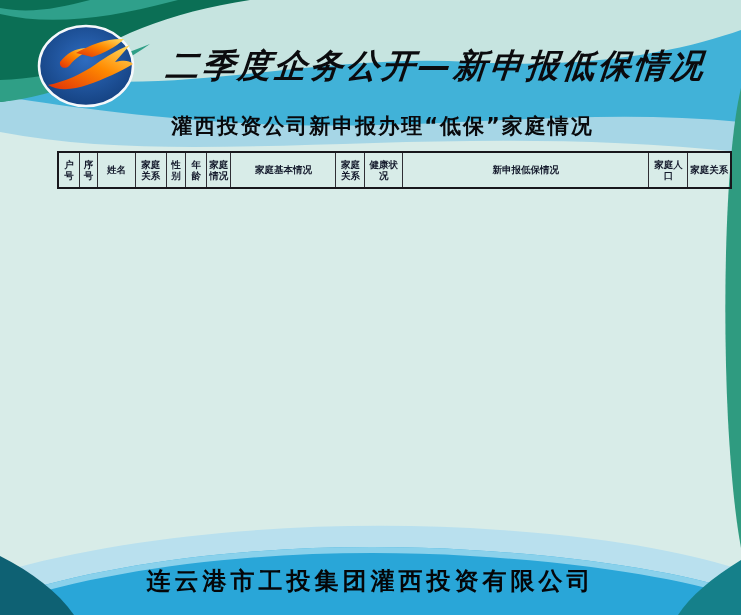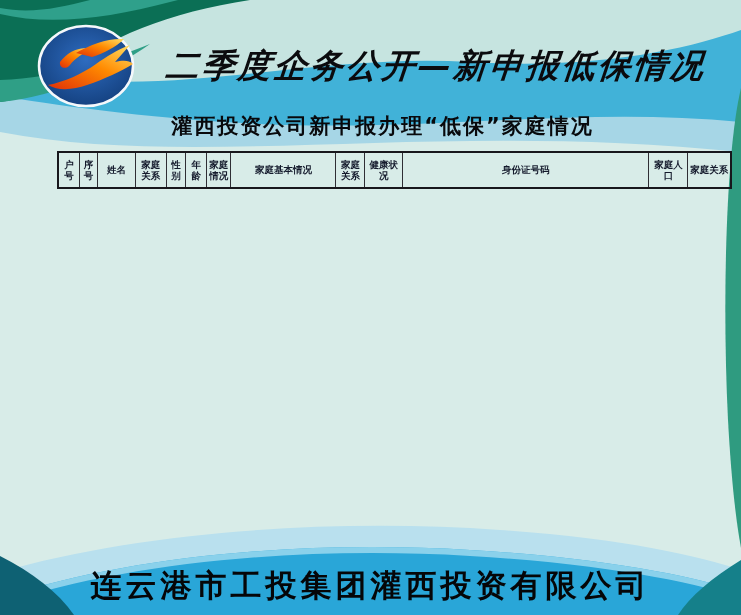--- a/index.html
+++ b/index.html
@@ -14,21 +14,21 @@
            color:#0b0b0e; transform:skewX(-5deg); white-space:nowrap; }
   .subtitle { position:absolute; left:0; top:112px; width:741px; text-align:center;
               font-size:21px; font-weight:700; letter-spacing:2px; color:#08090c;margin-left:12px; }
   table.report { position:absolute; left:57px; top:151px; width:675px;
                  border-collapse:collapse; table-layout:fixed; color:#141a2c;
                  border:2px solid #17171c; }
   .report th, .report td { border:1px solid #2e2e34; overflow:hidden; }
   .report th { font-size:9.5px; font-weight:600; line-height:1.2; padding:2px 1px; text-align:center; }
   .report thead tr { height:36px; }
   .footer { position:absolute; left:0; top:565px; width:741px; text-align:center;
-            font-size:31px; font-weight:800; letter-spacing:4px; color:#050608; }
+            font-size:24px; font-weight:800; letter-spacing:4px; color:#050608; }
 </style>
 </head>
 <body>
 
 <div class="board">
 
   <svg class="bg" viewBox="0 0 741 615" preserveAspectRatio="none">
     <rect width="741" height="615" fill="#d8ece8"></rect>
     <path d="M0,0 H741 V150 C560,120 420,140 280,118 C160,100 60,70 0,28 Z" fill="#c6e4e0"></path>
     <path d="M0,78 C160,120 330,70 480,78 C600,84 690,62 741,48 V168 C560,150 400,178 230,166 C120,158 40,146 0,136 Z" fill="#a6d6e6"></path>
@@ -90,21 +90,21 @@
           <th>户号</th>
           <th>序号</th>
           <th>姓名</th>
           <th>家庭关系</th>
           <th>性别</th>
           <th>年龄</th>
           <th>家庭情况</th>
           <th>家庭基本情况</th>
           <th>家庭关系</th>
           <th>健康状况</th>
-          <th>身份证号码</th>
+          <th>新申报低保情况</th>
           <th>家庭人口</th>
           <th>家庭关系</th>
         </tr>
     </thead>
     <tbody></tbody>
   </table>
 
   <div class="footer">连云港市工投集团灌西投资有限公司</div>
 
 </div>

